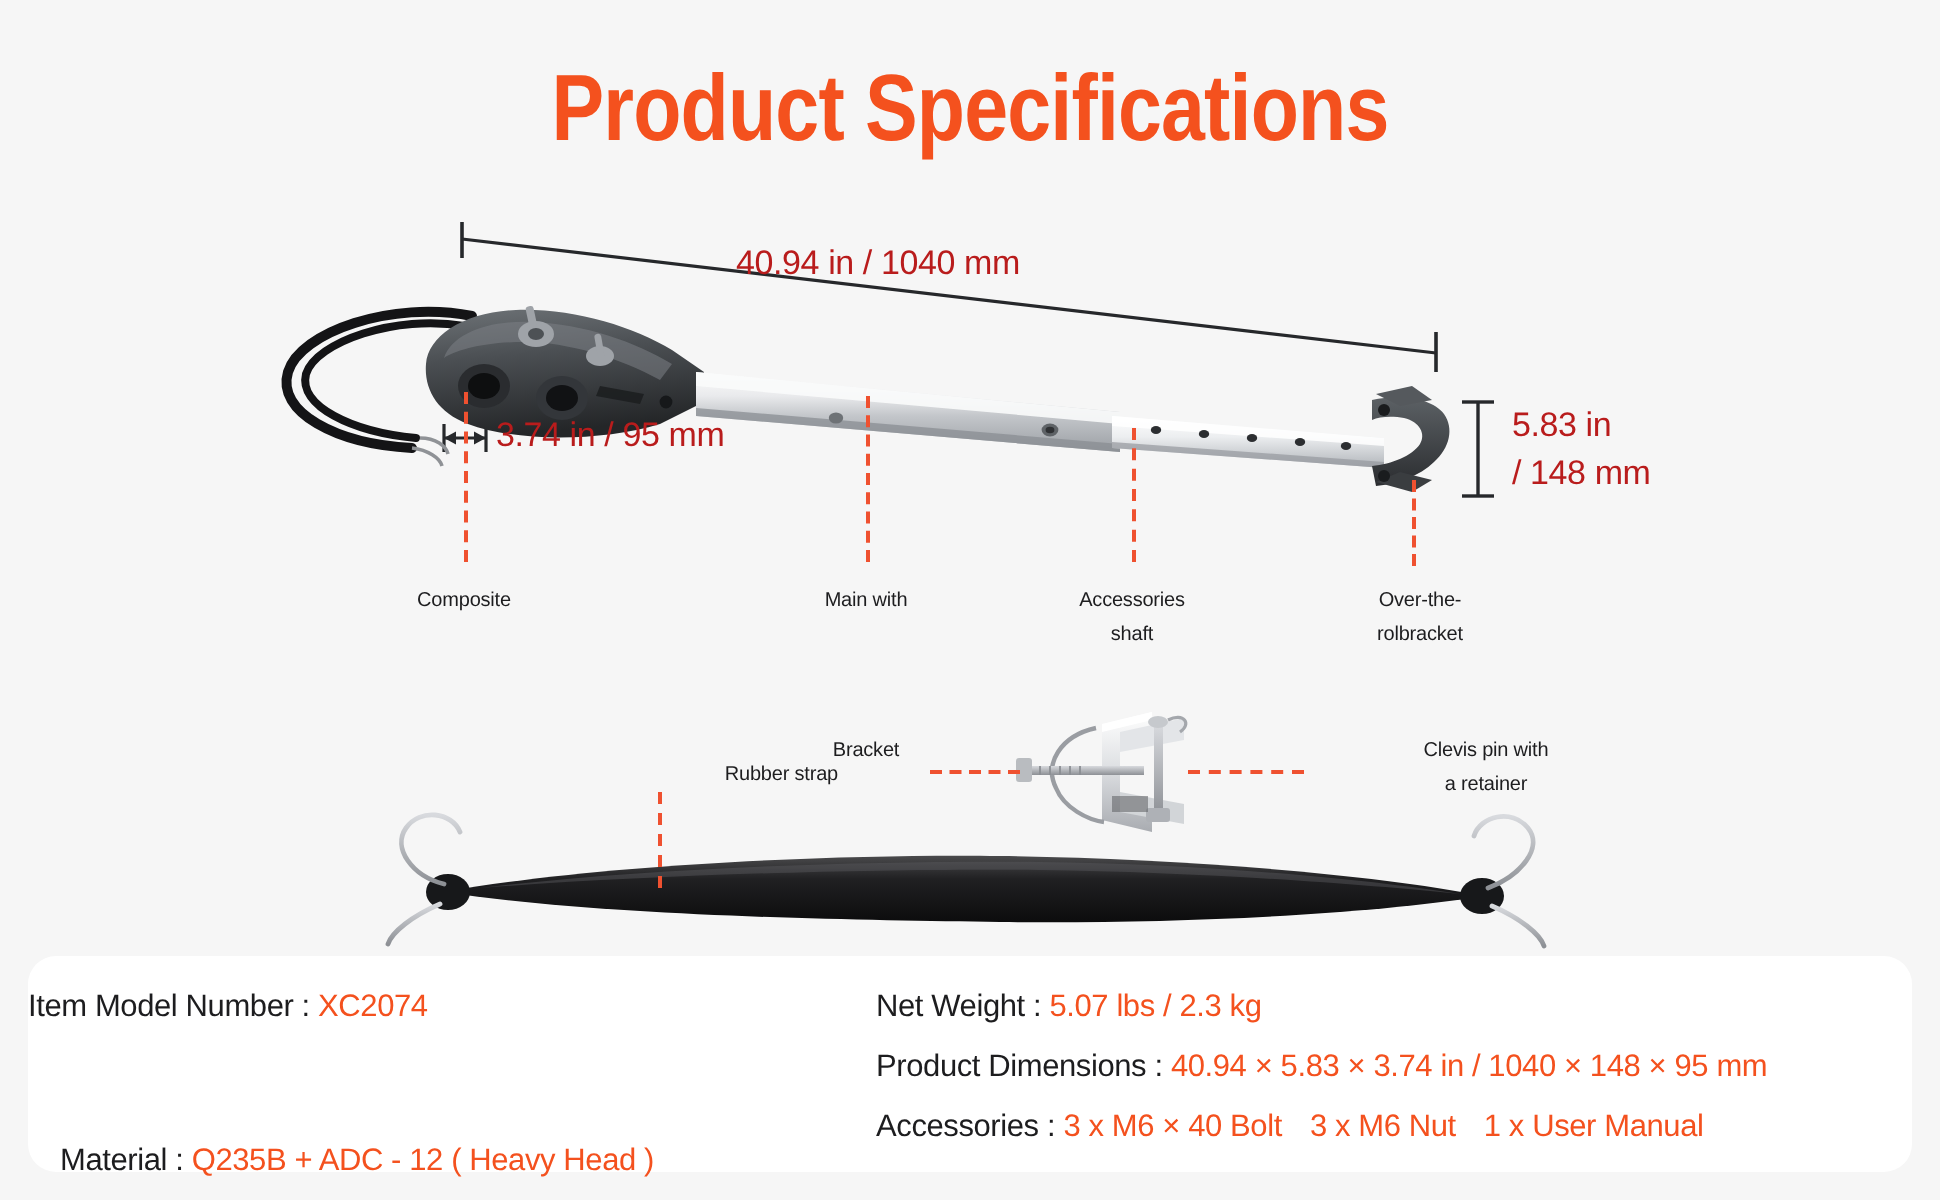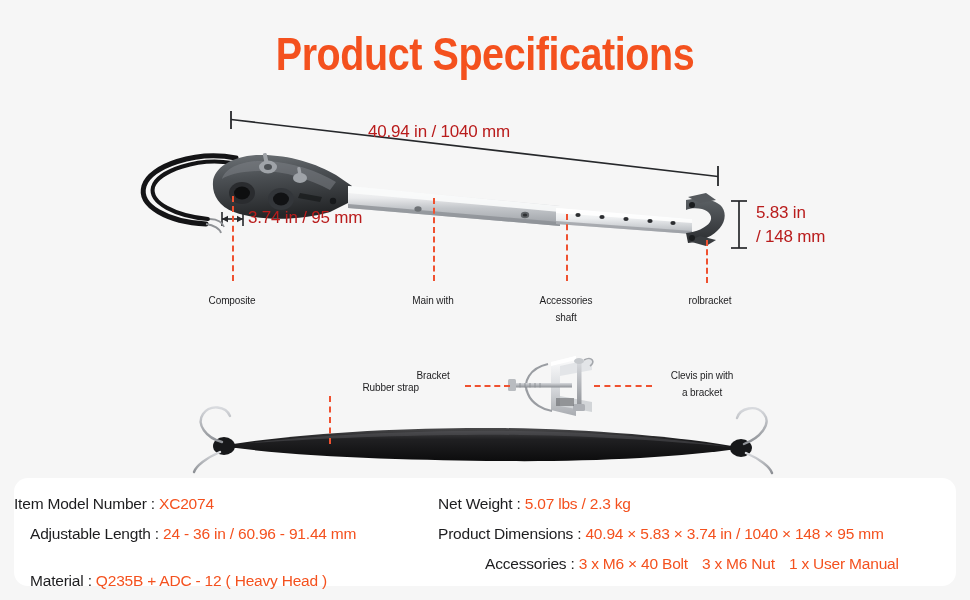--- a/index.html
+++ b/index.html
@@ -282,60 +282,58 @@
   <div class="part-label" style="left:333px;top:292px;width:200px;">
     <div>Main with</div>
   </div>
 
   <div class="part-label" style="left:466px;top:292px;width:200px;">
     <div>Accessories</div>
     <div>shaft</div>
   </div>
 
   <div class="part-label" style="left:620px;top:292px;width:180px;">
+    <div>Over-the-</div>
     <div>rolbracket</div>
   </div>
 
   <div class="vline-dash" style="left:329px;top:396px;height:48px;"></div>
   <div class="hline-dash" style="left:465px;top:385px;width:45px;"></div>
   <div class="hline-dash" style="left:594px;top:385px;width:58px;"></div>
 
   <div class="part-label" style="left:239px;top:379px;width:180px;text-align:right;">
     <div>Rubber strap</div>
   </div>
 
   <div class="part-label" style="left:343px;top:367px;width:180px;">
     <div>Bracket</div>
   </div>
 
-  <div class="part-label" style="left:557px;top:367px;width:290px;text-align:center;">
+  <div class="part-label" style="left:598px;top:367px;width:290px;text-align:center;">
     <div>Clevis pin with</div>
-    <div>a bracket</div>
+    <div>a retainer</div>
   </div>
 
   <div class="spec-card">
 
     <div class="spec-row" style="left:0;top:17px;">
       <span>Item Model Number</span><span class="sep"> : </span><span class="val">XC2074</span>
     </div>
 
-    <div class="spec-row" style="left:16px;top:47px;">
-      <span>Adjustable Length</span><span class="sep"> : </span><span class="val">24 - 36 in / 60.96 - 91.44 mm</span>
-    </div>
 
     <div class="spec-row" style="left:16px;top:94px;">
       <span>Material</span><span class="sep"> : </span><span class="val">Q235B + ADC - 12 ( Heavy Head )</span>
     </div>
 
     <div class="spec-row" style="left:424px;top:17px;">
       <span>Net Weight</span><span class="sep"> : </span><span class="val">5.07 lbs / 2.3 kg</span>
     </div>
 
     <div class="spec-row" style="left:424px;top:47px;">
       <span>Product Dimensions</span><span class="sep"> : </span><span class="val">40.94 × 5.83 × 3.74 in / 1040 × 148 × 95 mm</span>
     </div>
 
-    <div class="spec-row" style="left:424px;top:77px;margin-left:47px;">
+    <div class="spec-row" style="left:424px;top:77px;">
       <span>Accessories</span><span class="sep"> : </span><span class="acc-item">3 x M6 × 40 Bolt</span><span class="acc-item">3 x M6 Nut</span><span class="acc-item">1 x User Manual</span>
     </div>
 
   </div>
 </div>
 
 </body></html>

